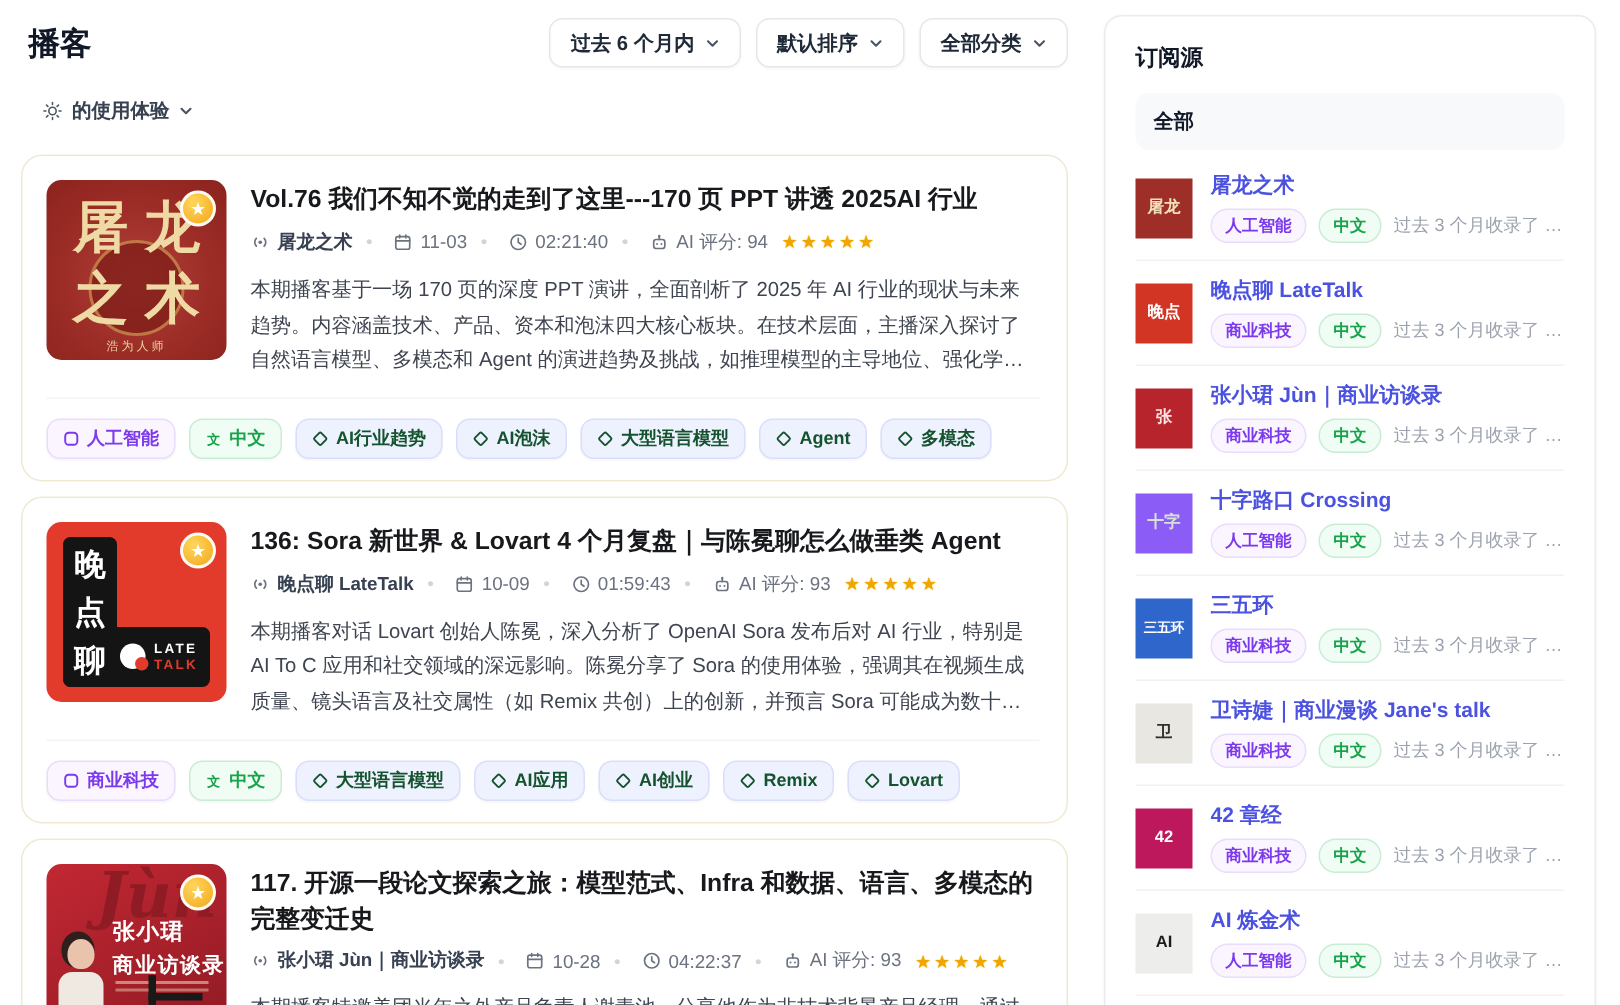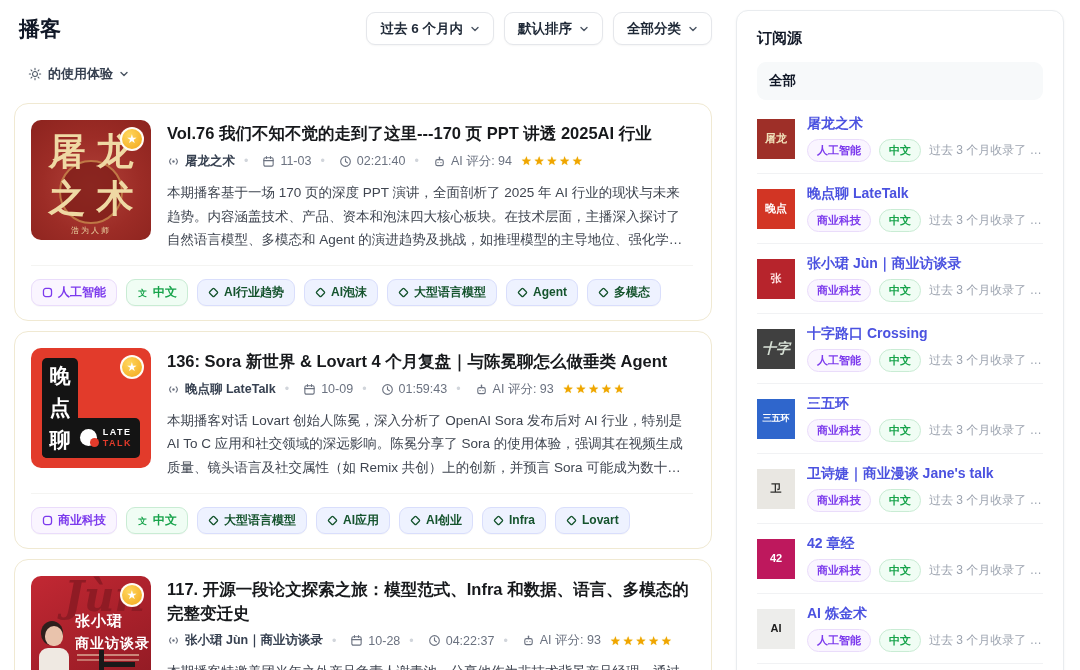--- a/index.html
+++ b/index.html
@@ -338,21 +338,21 @@
             <span class="pill indigo">
               <svg viewBox="0 0 12 12" width="11" height="11">
                 <rect x="2.5" y="2.5" width="7" height="7" rx="1.2" fill="none" stroke="currentColor" stroke-width="1.4" transform="rotate(45 6 6)"></rect>
               </svg>
               <span>AI创业</span>
             </span>
             <span class="pill indigo">
               <svg viewBox="0 0 12 12" width="11" height="11">
                 <rect x="2.5" y="2.5" width="7" height="7" rx="1.2" fill="none" stroke="currentColor" stroke-width="1.4" transform="rotate(45 6 6)"></rect>
               </svg>
-              <span>Infra</span>
+              <span>Remix</span>
             </span>
             <span class="pill indigo">
               <svg viewBox="0 0 12 12" width="11" height="11">
                 <rect x="2.5" y="2.5" width="7" height="7" rx="1.2" fill="none" stroke="currentColor" stroke-width="1.4" transform="rotate(45 6 6)"></rect>
               </svg>
               <span>Lovart</span>
             </span>
           </div>
       </div>
 
@@ -450,21 +450,21 @@
       <div class="src-name">张小珺 Jùn｜商业访谈录</div>
       <div class="src-meta">
         <span class="pill purple">商业科技</span>
         <span class="pill green">中文</span>
         <span class="src-stat">过去 3 个月收录了 8 集播客</span>
       </div>
     </div>
   </div>
 
   <div class="source-item">
-    <div class="src-icon" style="background: #404040; color: rgb(215, 224, 213); font-size: 14px; font-style: italic;">十字</div>
+    <div class="src-icon" style="background: #8b5cf6; color: rgb(215, 224, 213); font-size: 11px;">十字</div>
     <div class="src-body">
       <div class="src-name">十字路口 Crossing</div>
       <div class="src-meta">
         <span class="pill purple">人工智能</span>
         <span class="pill green">中文</span>
         <span class="src-stat">过去 3 个月收录了 12 集播客</span>
       </div>
     </div>
   </div>
 

